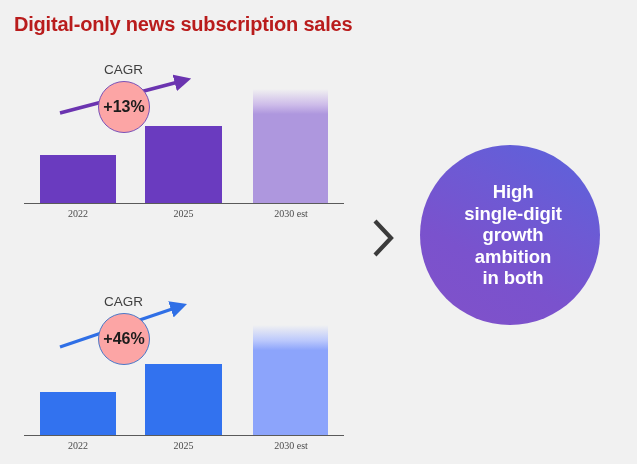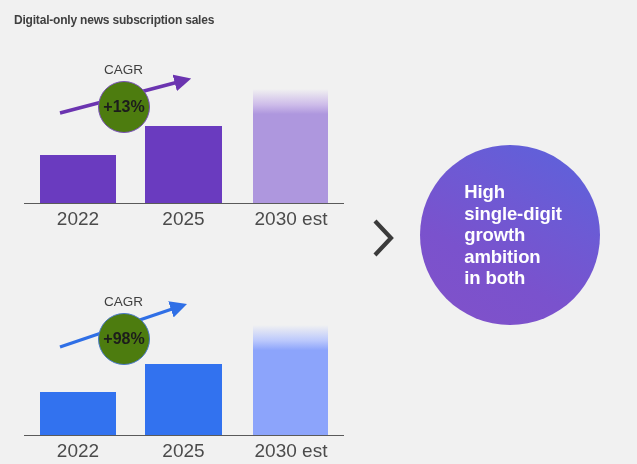--- a/index.html
+++ b/index.html
@@ -26,23 +26,23 @@
     left: 0;
     width: 380px;
   }
   #panel-digital { top: 0; height: 232px; }
   #panel-svod    { top: 232px; height: 232px; }
 
   .panel-title {
     position: absolute;
     left: 14px;
     top: 13px;
-    font-size: 12px;
+    font-size: 20px;
     font-weight: bold;
-    color: #404040;
+    color: #b91c1c;
     letter-spacing: -0.2px;
     white-space: nowrap;
   }
 
   .plot {
     position: absolute;
     left: 0;
     top: 40px;
     width: 380px;
     height: 190px;
@@ -58,24 +58,25 @@
   }
 
   .bar {
     position: absolute;
     bottom: 27px;   
   }
 
   .tick {
     position: absolute;
     top: 168px;
-    font-size: 19px;
+    font-size: 10px;
     color: #4b4b4b;
     text-align: center;
     white-space: nowrap;
+    font-family: Liberation Serif, serif;
   }
 
   
   .cagr-group {
     position: absolute;
     left: 0;
     top: 13px;
     width: 380px;
     height: 190px;
     pointer-events: none;
@@ -85,21 +86,21 @@
     font-size: 13.5px;
     color: #3f3f3f;
     white-space: nowrap;
     font-weight: normal;
   }
   .cagr-badge {
     position: absolute;
     width: 52px;
     height: 52px;
     border-radius: 50%;
-    background: #4d7c0f;
+    background: #fca5a5;
     display: flex;
     align-items: center;
     justify-content: center;
     font-size: 16px;
     font-weight: bold;
     color: #1c1c1c;
     box-sizing: border-box;
     z-index: 3;
   }
 
@@ -121,20 +122,21 @@
     background: linear-gradient(30deg, #8151c9 0%, #7a52cd 35%, #6d5ad4 65%, #5a63dc 100%);
     display: flex;
     align-items: center;
     justify-content: center;
   }
   #ambition-text {
     color: #ffffff;
     font-size: 18.5px;
     font-weight: bold;
     line-height: 1.16;
+    text-align: center;
     letter-spacing: -0.1px;
     padding-left: 6px;
   }
 </style>
 </head>
 <body>
 
 <div id="root">
 
   <section class="panel" id="panel-digital">
@@ -187,21 +189,21 @@
       <div class="cagr-group">
         <svg width="380" height="190" style="position:absolute;left:0;top:0;">
           <defs>
             <marker id="arrowhead-blue" markerWidth="5" markerHeight="5" refX="2.2" refY="2.5" orient="auto">
               <path d="M0,0 L5,2.5 L0,5 Z" fill="#2f6fe6"></path>
             </marker>
           </defs>
           <line x1="60" y1="62" x2="178" y2="22" stroke="#2f6fe6" stroke-width="3.4" marker-end="url(#arrowhead-blue)"></line>
         </svg>
         <div class="cagr-caption" style="left:104px; top:9px;">CAGR</div>
-        <div class="cagr-badge" style="left:98px; top:28px; border:1.3px solid #4a78c8;">+98%</div>
+        <div class="cagr-badge" style="left:98px; top:28px; border:1.3px solid #4a78c8;">+46%</div>
       </div>
 
     </div>
   </section>
 
   <div id="chevron">
     <svg width="30" height="44" viewBox="0 0 30 44">
       <polyline points="7,5 23,22 7,39" fill="none" stroke="#3b3b3b" stroke-width="4.2" stroke-linecap="butt" stroke-linejoin="miter"></polyline>
     </svg>
   </div>

